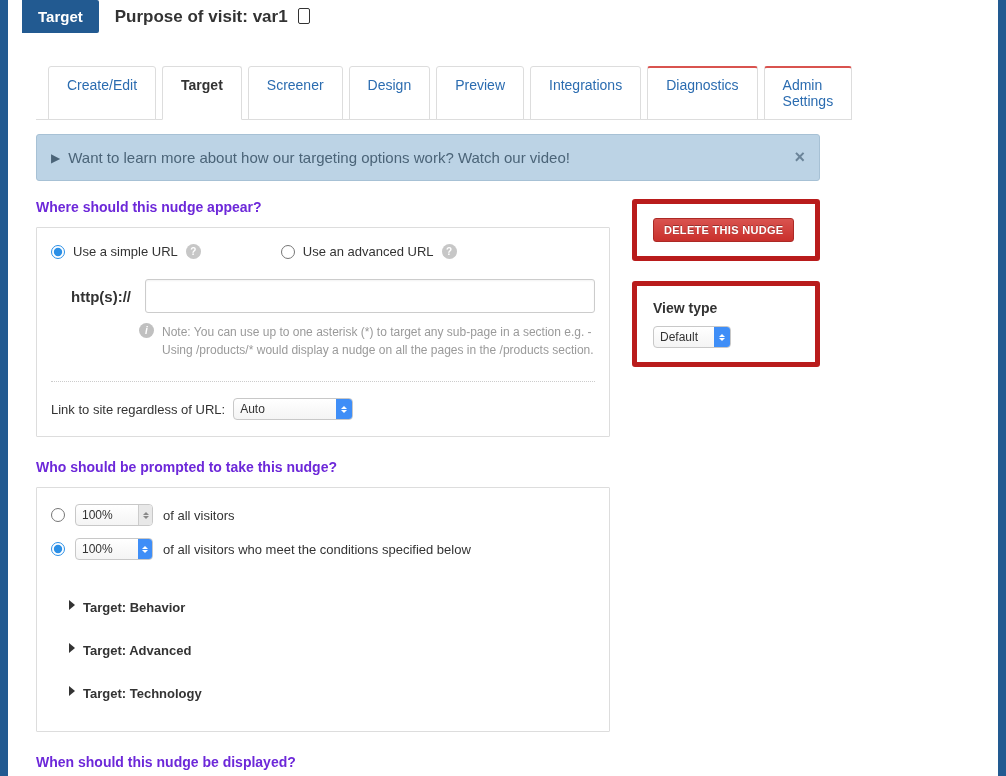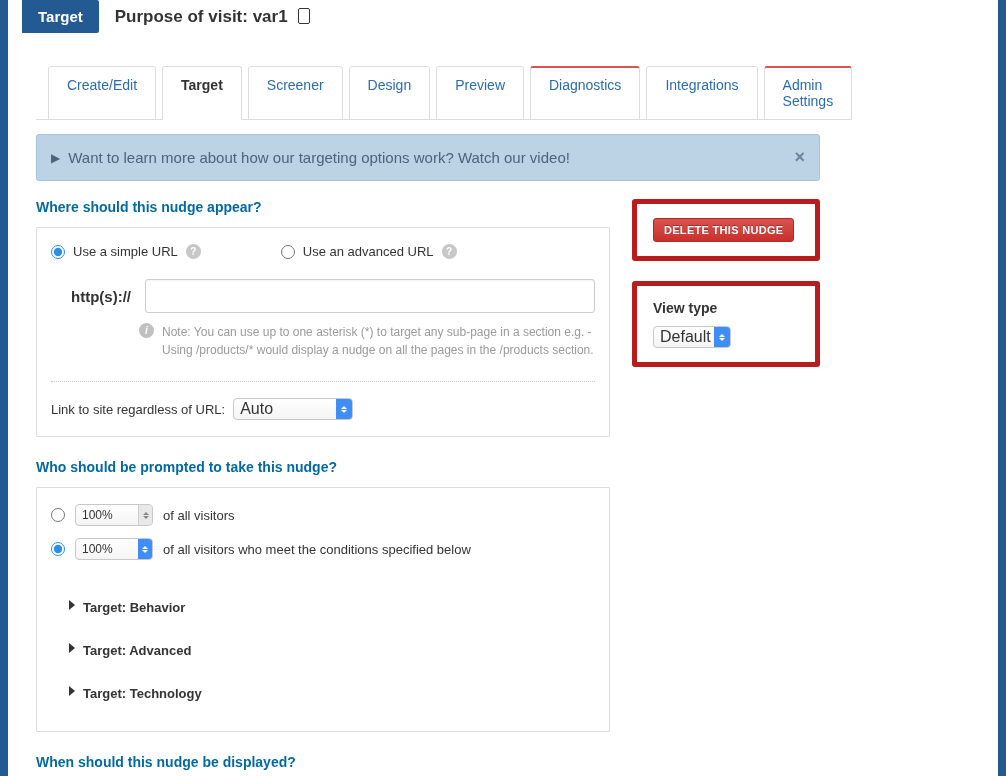--- a/index.html
+++ b/index.html
@@ -53,21 +53,21 @@
     border-radius: 3px;
     padding: 12px 14px;
     display: flex;
     align-items: center;
     font-size: 15px;
     margin-bottom: 18px;
   }
   .alert .play { font-size: 12px; margin-right: 8px; }
   .alert .close { margin-left: auto; font-size: 18px; color: #6b8499; cursor: pointer; font-weight: bold; }
 
-  .section-title { font-weight: bold; font-size: 14px; margin-bottom: 12px; color: #0369a1; }
+  .section-title { font-weight: bold; font-size: 14px; margin-bottom: 12px; color: #6d28d9; }
 
   .panel { border: 1px solid #ddd; border-radius: 1px; padding: 16px 14px; margin-bottom: 22px; }
 
   .radio-row { display: flex; gap: 80px; margin-bottom: 20px; align-items: center; }
   .radio-opt { display: flex; align-items: center; gap: 8px; color: #333; }
   input[type="radio"] { width: 14px; height: 14px; accent-color: #2b8fe6; }
   .help-circle { display:inline-block; width:15px; height:15px; border-radius:50%; background:#c7c7c7; color:#fff; font-size:10px; text-align:center; line-height:15px; font-weight:bold; }
 
   .url-row { display: flex; align-items: center; gap: 14px; margin: 8px 0 10px 20px; }
   .url-prefix { font-weight: bold; font-size: 15px; }
@@ -76,21 +76,21 @@
   .note-row { display: flex; gap: 8px; margin-left: 88px; color: #9a9a9a; font-size: 12px; line-height: 1.5; max-width: 460px; }
   .info-circle { flex-shrink:0; display:inline-block; width:15px; height:15px; border-radius:50%; background:#c0c0c0; color:#fff; font-size:10px; text-align:center; line-height:15px; font-weight:bold; font-style: italic; }
 
   .dotted-sep { border-top: 1px dotted #ccc; margin: 22px 0 16px 0; }
 
   .link-row { display: flex; align-items: center; gap: 8px; }
   .ios-select {
     height: 22px; padding: 0 6px;
     border: 1px solid #c8c8c8;
     background: linear-gradient(#fff,#f4f4f4);
-    border-radius: 4px; font-size: 16px;
+    border-radius: 4px; font-size: 12px;
     position: relative; min-width: 120px;
     display:inline-flex; align-items:center;
   }
   .ios-select .arrows {
     position: absolute; right: 0; top: 0; bottom: 0; width: 16px;
     background: #3f8ef7; border-radius: 0 3px 3px 0;
     display:flex; flex-direction:column; align-items:center; justify-content:center; gap:1px;
   }
   .ios-select .arrows::before, .ios-select .arrows::after { content:''; border-left:3px solid transparent; border-right:3px solid transparent; }
   .ios-select .arrows::before { border-bottom:3px solid #fff; }
@@ -145,22 +145,22 @@
     <span class="device-icon"></span>
   </div>
 
   <div class="tabs-wrap">
     <div class="tabs">
       <div class="tab">Create/Edit</div>
       <div class="tab active">Target</div>
       <div class="tab">Screener</div>
       <div class="tab">Design</div>
       <div class="tab">Preview</div>
+      <div class="tab">Integrations</div>
       <div class="tab flagged">Diagnostics</div>
-      <div class="tab">Integrations</div>
       <div class="tab flagged">Admin Settings</div>
     </div>
   </div>
 
   <div class="alert">
     <span class="play">▶</span>
     <span>Want to learn more about how our targeting options work? Watch our video!</span>
     <span class="close">×</span>
   </div>
 

